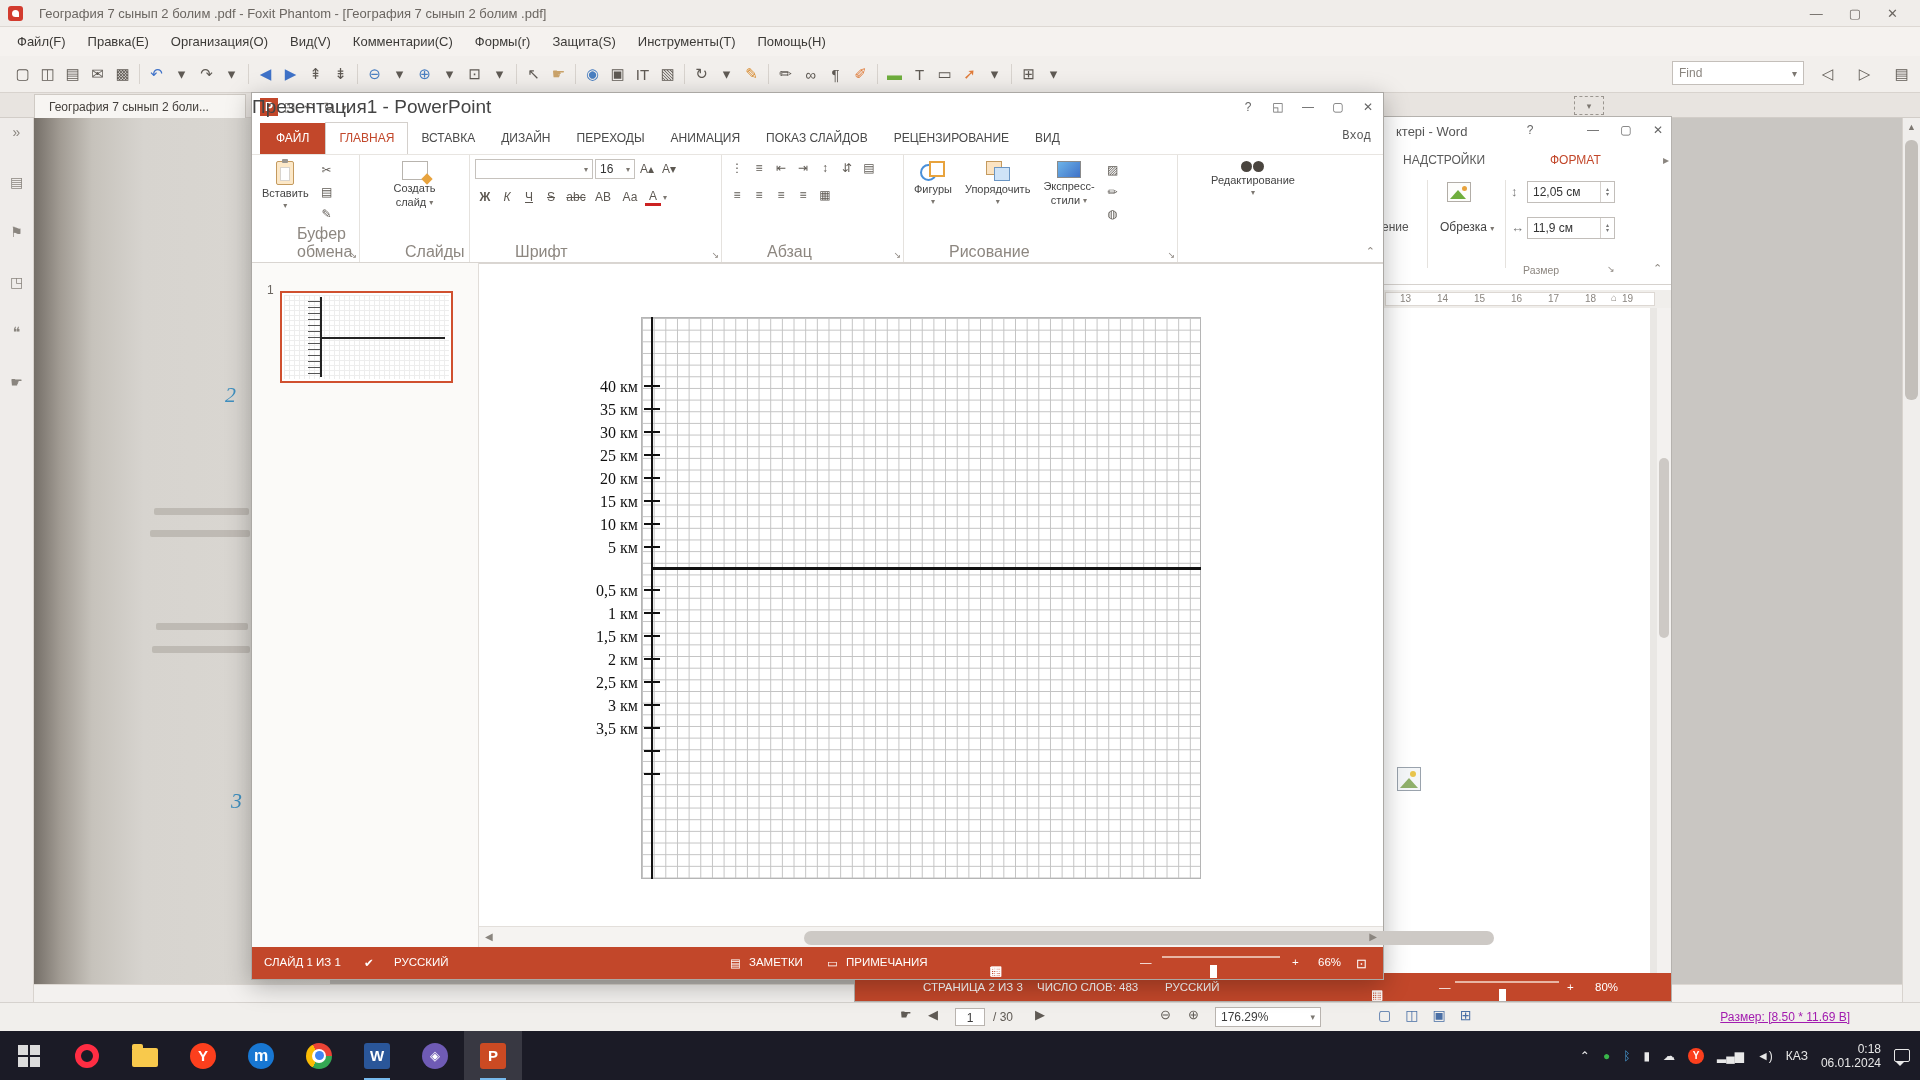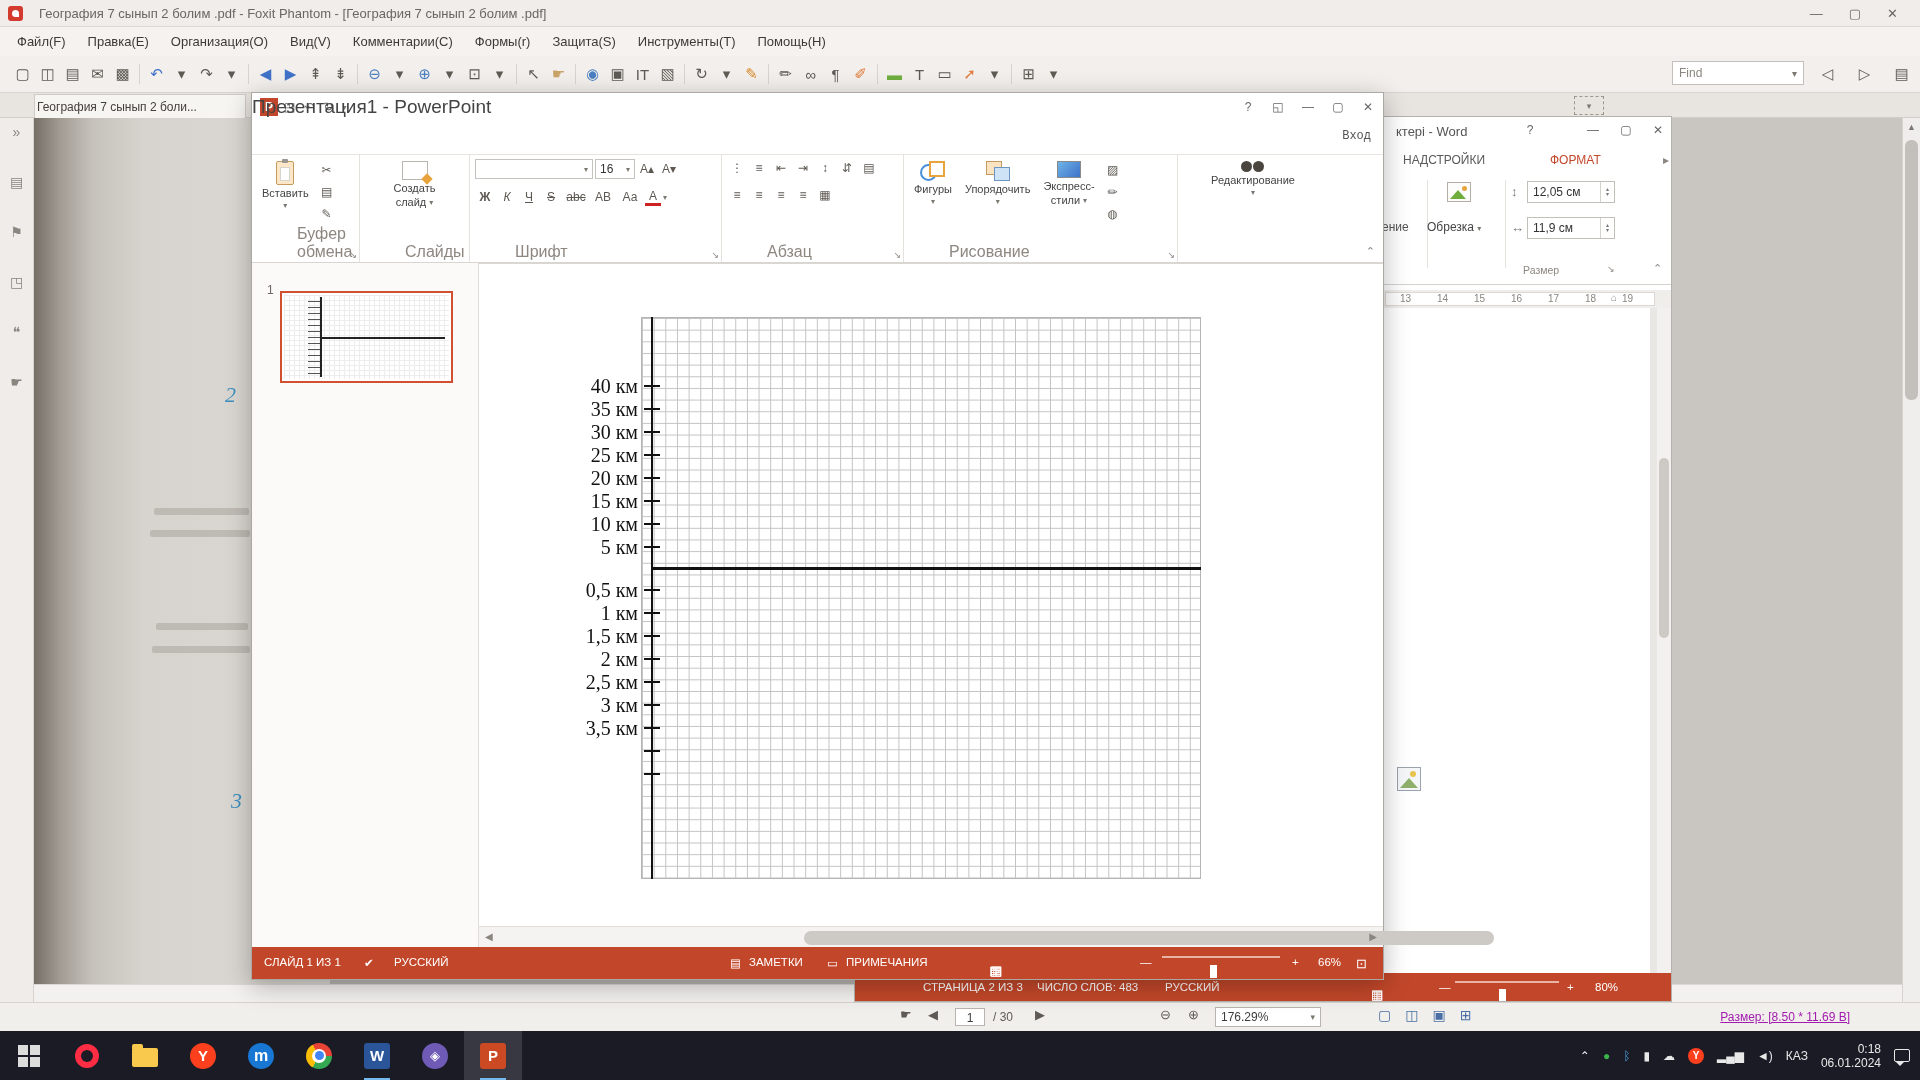--- a/index.html
+++ b/index.html
@@ -13,21 +13,21 @@
   #fx-title .ttl{font-size:13px;color:#6b6661;margin-left:8px;}
   .winbtns{margin-left:auto;display:flex;gap:26px;padding-right:14px;color:#6b6661;font-size:13px;}
   #fx-menu{left:0;top:27px;width:1920px;height:29px;background:#f5f2ef;display:flex;align-items:center;padding-left:6px;}
   .menu-item{padding:0 11px;font-size:13px;color:#3c3a37;line-height:29px;}
   #fx-tools{left:0;top:56px;width:1920px;height:37px;background:#f2efec;border-bottom:1px solid #d8d3ce;display:flex;align-items:center;padding-left:10px;}
   .titem{width:25px;height:25px;display:inline-flex;align-items:center;justify-content:center;font-size:15px;color:#5f5a54;}
   .tsep{width:1px;height:20px;background:#d8d3ce;margin:0 4px;display:inline-block;}
   #fx-find{left:1672px;top:61px;width:132px;height:24px;background:#fff;border:1px solid #c4bfba;display:flex;align-items:center;padding:0 6px;font-size:12px;color:#8a857f;}
   #fx-find .car{margin-left:auto;color:#7c7771;font-size:10px;}
   #fx-tabrow{left:0;top:93px;width:1920px;height:25px;background:#e8e4e0;border-bottom:1px solid #d2cdc8;}
-  #fx-doctab{position:absolute;left:34px;top:1px;height:24px;width:212px;background:#f7f5f2;border:1px solid #cfcac4;border-bottom:none;font-size:12px;color:#44403c;display:flex;align-items:center;padding:0 2px;}
+  #fx-doctab{position:absolute;left:34px;top:1px;height:24px;width:212px;background:#f7f5f2;border:1px solid #cfcac4;border-bottom:none;font-size:12px;color:#44403c;display:flex;align-items:center;padding:0 14px;}
   #fx-stamp{position:absolute;left:1574px;top:3px;width:30px;height:19px;border:1px dashed #9a958f;display:flex;align-items:center;justify-content:center;font-size:9px;color:#7c7771;}
   #fx-side{left:0;top:118px;width:34px;height:884px;background:#efecea;border-right:1px solid #d8d3ce;display:flex;flex-direction:column;align-items:center;padding-top:6px;gap:34px;}
   #fx-side .litem{font-size:14px;color:#8a857f;}
   #fx-book{left:34px;top:118px;width:296px;height:884px;background:linear-gradient(90deg,#756f68 0px,#a19b93 26px,#c6c2bb 58px,#d7d4cf 110px,#dbd8d3 100%);}
   .pgnum{position:absolute;font:italic 22px "Liberation Serif",serif;color:#3f8fbf;}
   .txtbar{position:absolute;height:7px;background:#aaa49c;opacity:.55;border-radius:2px;}
   #fx-right{left:1672px;top:118px;width:230px;height:884px;background:#c9c6c2;}
   #fx-vscroll{left:1902px;top:118px;width:18px;height:884px;background:#f0eeec;border-left:1px solid #d8d3ce;}
   #fx-vscroll .up{display:block;text-align:center;font-size:9px;color:#7c7771;padding-top:4px;}
   #fx-vscroll .thumb{position:absolute;left:2px;top:22px;width:13px;height:260px;background:#c3bfba;border-radius:6px;}
@@ -117,21 +117,21 @@
   #pp-thumb .h{position:absolute;left:38px;right:6px;top:44px;height:2px;background:#222;}
   #pp-thumb .tk{position:absolute;left:26px;top:8px;width:12px;height:76px;background:repeating-linear-gradient(180deg,#555 0 1.5px,transparent 1.5px 6px);}
   #pp-editor{position:absolute;left:227px;top:170px;right:0;height:663px;background:#fff;border-top:1px solid #dad6d2;}
   .chart-grid{position:absolute;left:389px;top:224px;width:560px;height:562px;background-color:#fff;border:1px solid #b5b5b5;background-image:linear-gradient(#c3c3c3 1px,transparent 1px),linear-gradient(90deg,#c3c3c3 1px,transparent 1px);background-size:11.66px 11.66px;}
   .chart-vaxis{position:absolute;left:399px;top:224px;width:2px;height:562px;background:#111;}
   .chart-hline{position:absolute;left:399px;top:474px;width:550px;height:3px;background:#111;}
   .ticksA{position:absolute;left:392px;top:292px;width:16px;height:166px;background:repeating-linear-gradient(180deg,#111 0 2px,transparent 2px 22.95px);}
   .ticksB{position:absolute;left:392px;top:496px;width:16px;height:186px;background:repeating-linear-gradient(180deg,#111 0 2px,transparent 2px 22.95px);}
   .labcolA{position:absolute;left:314px;top:282px;width:72px;}
   .labcolB{position:absolute;left:314px;top:486px;width:72px;}
-  .clabel{display:block;height:23px;line-height:23px;text-align:right;font-family:"Liberation Serif",serif;font-size:20px;color:#111;}
+  .clabel{display:block;height:23px;line-height:23px;text-align:right;font-family:"Liberation Serif",serif;font-size:16px;color:#111;}
   #pp-hscroll{position:absolute;left:227px;top:833px;right:0;height:23px;background:#f5f3f1;border-top:1px solid #e3dfdb;}
   #pp-hscroll .ar{position:absolute;top:4px;font-size:10px;color:#8a857f;}
   #pp-hscroll .thumb{position:absolute;left:325px;top:4px;width:690px;height:14px;background:#cdc9c5;border-radius:7px;}
   #pp-status{position:absolute;left:0;bottom:0;width:100%;height:32px;background:var(--accent);color:#fff;font-size:11.5px;}
   #pp-status span{position:absolute;top:9px;}
   .pslider{position:absolute;left:910px;top:15px;width:118px;height:2px;background:#e8b5a4;}
   .pslider .kn{position:absolute;left:48px;top:-6px;width:7px;height:13px;background:#fff;}
   #pp-status .views{position:absolute;left:738px;top:7px;display:flex;gap:16px;font-size:13px;}
   
   #taskbar{left:0;top:1031px;width:1920px;height:49px;background:#1b1b26;z-index:10;display:flex;align-items:center;}
@@ -313,21 +313,21 @@
     </div>
     <div id="wd-tabs">
       <span class="wtab" style="left:548px;">НАДСТРОЙКИ</span>
       <span class="wtab" style="left:695px;color:#c2472a;">ФОРМАТ</span>
       <span class="wtab" style="left:808px;color:#8a857f;">▸</span>
     </div>
     <div id="wd-ribbon">
       <span class="wlabel" style="position:absolute;left:527px;top:46px;color:#555;">ение</span>
       <span class="wsep" style="left:572px;"></span>
       <span class="picic" style="left:592px;top:8px;"></span>
-      <span class="wlabel" style="position:absolute;left:572px;top:46px;">
+      <span class="wlabel" style="position:absolute;left:585px;top:46px;">
         <span>Обрезка</span>
         <span class="car">▾</span>
       </span>
       <span class="wsep" style="left:650px;"></span>
       <span style="position:absolute;left:656px;top:10px;font-size:13px;color:#777;">↕</span>
       <div class="spinfield" style="left:672px;top:7px;">
         <span>12,05 см</span>
         <span class="spin">
             <span>▴</span>
             <span>▾</span>
@@ -396,20 +396,31 @@
       <span class="ttl">Презентация1 - PowerPoint</span>
       <span class="ctls">
         <span>?</span>
         <span>◱</span>
         <span>—</span>
         <span>▢</span>
         <span>✕</span>
       </span>
     </div>
 
+    <div id="pp-tabs">
+      <span class="ptab ptab-file">ФАЙЛ</span>
+      <span class="ptab ptab-active">ГЛАВНАЯ</span>
+      <span class="ptab">ВСТАВКА</span>
+      <span class="ptab">ДИЗАЙН</span>
+      <span class="ptab">ПЕРЕХОДЫ</span>
+      <span class="ptab">АНИМАЦИЯ</span>
+      <span class="ptab">ПОКАЗ СЛАЙДОВ</span>
+      <span class="ptab">РЕЦЕНЗИРОВАНИЕ</span>
+      <span class="ptab">ВИД</span>
+    </div>
     <span class="abs" id="pp-signin">Вход</span>
 
     <div id="pp-ribbon">
       <div class="rgrp" style="width:108px;">
         <div class="bigbtn">
           <span class="clip"></span>
           <span>Вставить</span>
           <span class="car">▾</span>
         </div>
         <span class="smcol">

